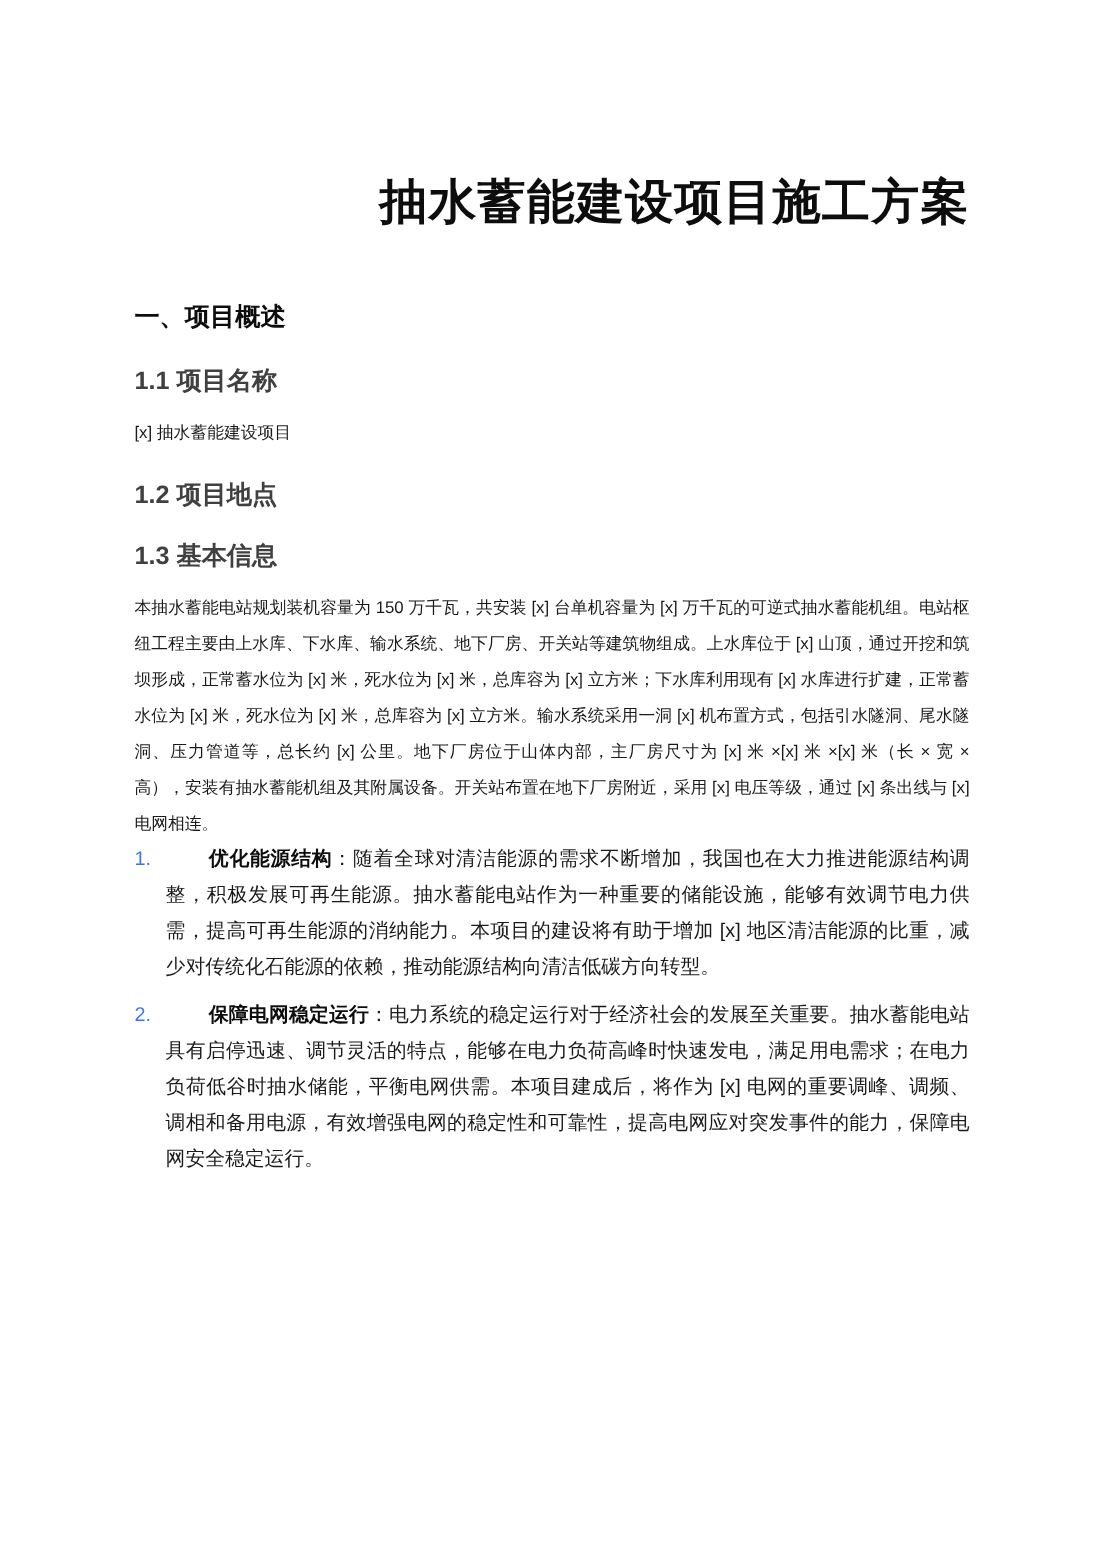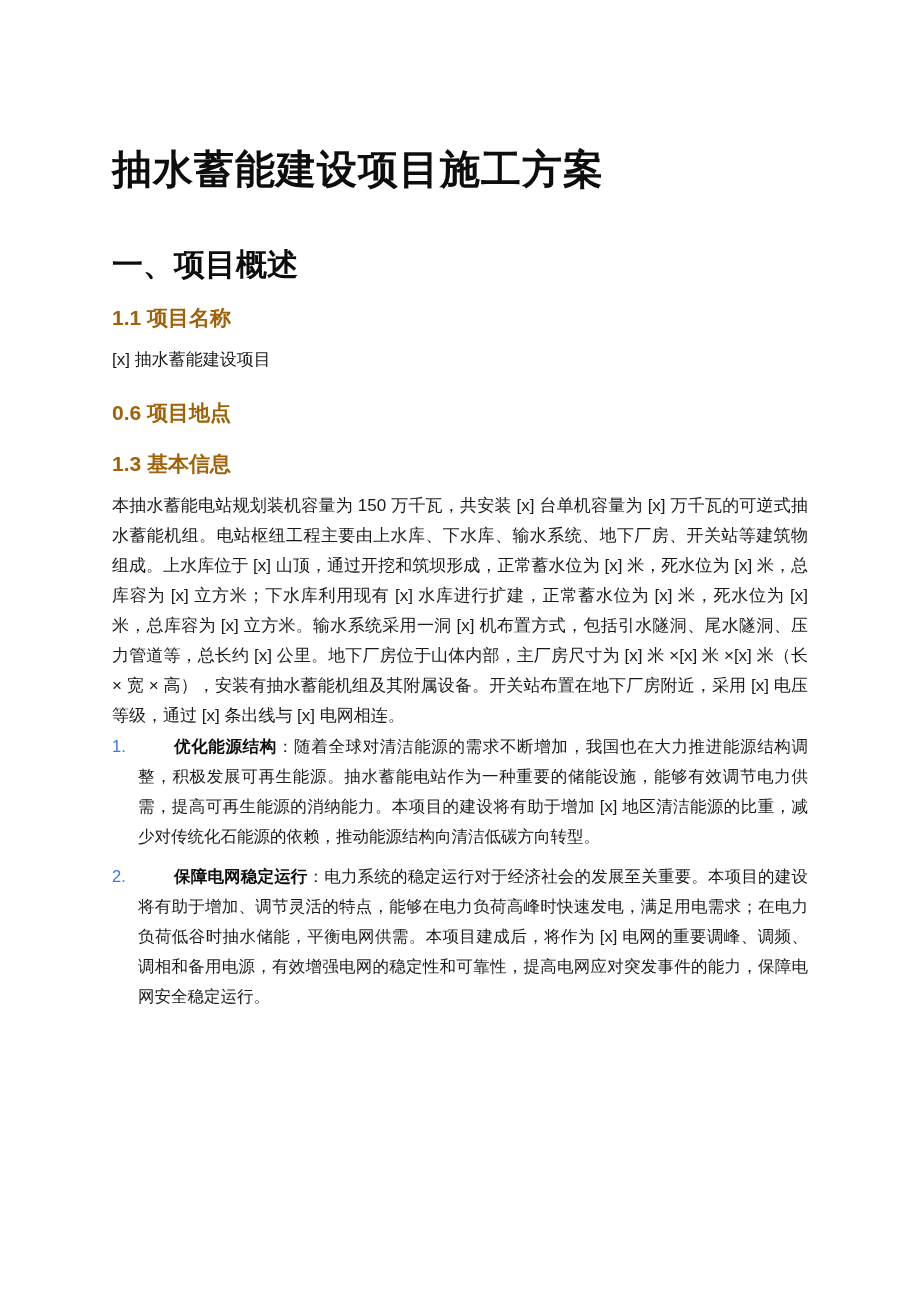--- a/index.html
+++ b/index.html
@@ -21,38 +21,39 @@
     padding: 0 112px;
     background: #ffffff;
   }
   h1.doc-title {
     margin: 145px 0 0 0;
     font-size: 40px;
     line-height: 48px;
     font-weight: 700;
     letter-spacing: 1px;
     color: #0d0d0d;
+    text-align: right;
   }
   h2.chapter {
     margin: 56px 0 0 0;
-    font-size: 31px;
+    font-size: 21px;
     line-height: 31px;
     font-weight: 700;
     color: #0d0d0d;
   }
   h3.subsection {
     margin: 24px 0 14px 0;
     font-size: 21px;
     line-height: 27px;
     font-weight: 700;
-    color: #a16207;
+    color: #404040;
   }
   p.body-text {
     margin: 0;
-    font-size: 17px;
+    font-size: 14px;
     line-height: 30px;
     text-align: justify;
     text-justify: inter-character;
     color: #1a1a1a;
   }
   ol.num-list {
     list-style: none;
     margin: 0;
     padding: 0;
   }
@@ -86,28 +87,28 @@
 
 <div class="page">
 
   <h1 class="doc-title">抽水蓄能建设项目施工方案</h1>
 
   <h2 class="chapter">一、项目概述</h2>
 
   <h3 class="subsection">1.1 项目名称</h3>
   <p class="body-text">[x] 抽水蓄能建设项目</p>
 
-  <h3 class="subsection">0.6 项目地点</h3>
+  <h3 class="subsection">1.2 项目地点</h3>
 
   <h3 class="subsection">1.3 基本信息</h3>
   <p class="body-text">本抽水蓄能电站规划装机容量为 150 万千瓦，共安装 [x] 台单机容量为 [x] 万千瓦的可逆式抽水蓄能机组。电站枢纽工程主要由上水库、下水库、输水系统、地下厂房、开关站等建筑物组成。上水库位于 [x] 山顶，通过开挖和筑坝形成，正常蓄水位为 [x] 米，死水位为 [x] 米，总库容为 [x] 立方米；下水库利用现有 [x] 水库进行扩建，正常蓄水位为 [x] 米，死水位为 [x] 米，总库容为 [x] 立方米。输水系统采用一洞 [x] 机布置方式，包括引水隧洞、尾水隧洞、压力管道等，总长约 [x] 公里。地下厂房位于山体内部，主厂房尺寸为 [x] 米 ×[x] 米 ×[x] 米（长 × 宽 × 高），安装有抽水蓄能机组及其附属设备。开关站布置在地下厂房附近，采用 [x] 电压等级，通过 [x] 条出线与 [x] 电网相连。</p>
 
 
   <ol class="num-list">
     <li>
       <span class="li-marker" style="color: rgb(59, 120, 231);">1.</span><span class="li-lead">优化能源结构</span><span>：随着全球对清洁能源的需求不断增加，我国也在大力推进能源结构调整，积极发展可再生能源。抽水蓄能电站作为一种重要的储能设施，能够有效调节电力供需，提高可再生能源的消纳能力。本项目的建设将有助于增加 [x] 地区清洁能源的比重，减少对传统化石能源的依赖，推动能源结构向清洁低碳方向转型。</span>
     </li>
     <li>
-      <span class="li-marker" style="color: rgb(59, 120, 231);">2.</span><span class="li-lead">保障电网稳定运行</span><span>：电力系统的稳定运行对于经济社会的发展至关重要。本项目的建设将有助于增加、调节灵活的特点，能够在电力负荷高峰时快速发电，满足用电需求；在电力负荷低谷时抽水储能，平衡电网供需。本项目建成后，将作为 [x] 电网的重要调峰、调频、调相和备用电源，有效增强电网的稳定性和可靠性，提高电网应对突发事件的能力，保障电网安全稳定运行。</span>
+      <span class="li-marker" style="color: rgb(59, 120, 231);">2.</span><span class="li-lead">保障电网稳定运行</span><span>：电力系统的稳定运行对于经济社会的发展至关重要。抽水蓄能电站具有启停迅速、调节灵活的特点，能够在电力负荷高峰时快速发电，满足用电需求；在电力负荷低谷时抽水储能，平衡电网供需。本项目建成后，将作为 [x] 电网的重要调峰、调频、调相和备用电源，有效增强电网的稳定性和可靠性，提高电网应对突发事件的能力，保障电网安全稳定运行。</span>
     </li>
   </ol>
 
 </div>
 
 </body></html>

